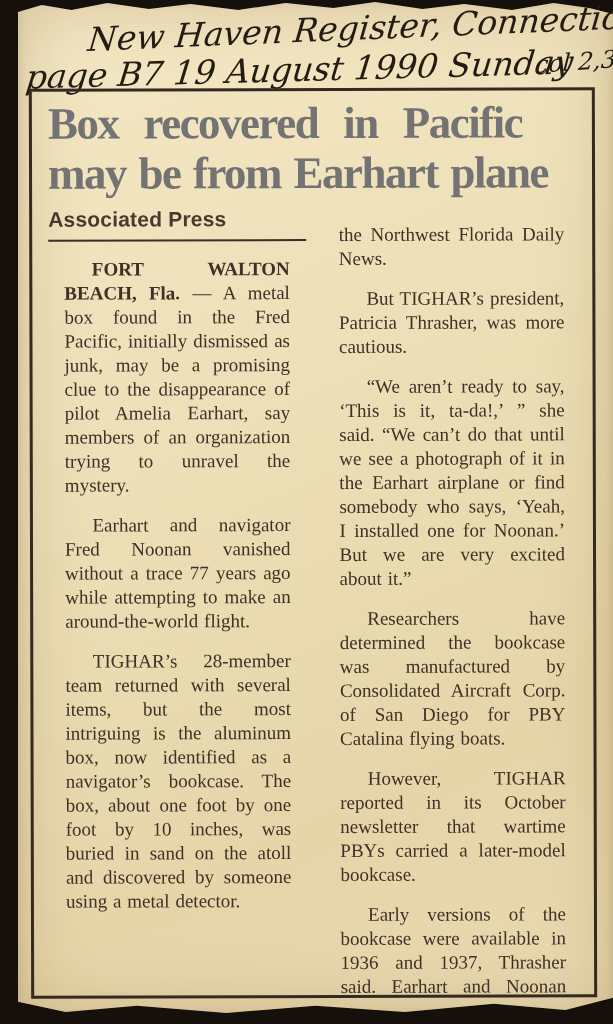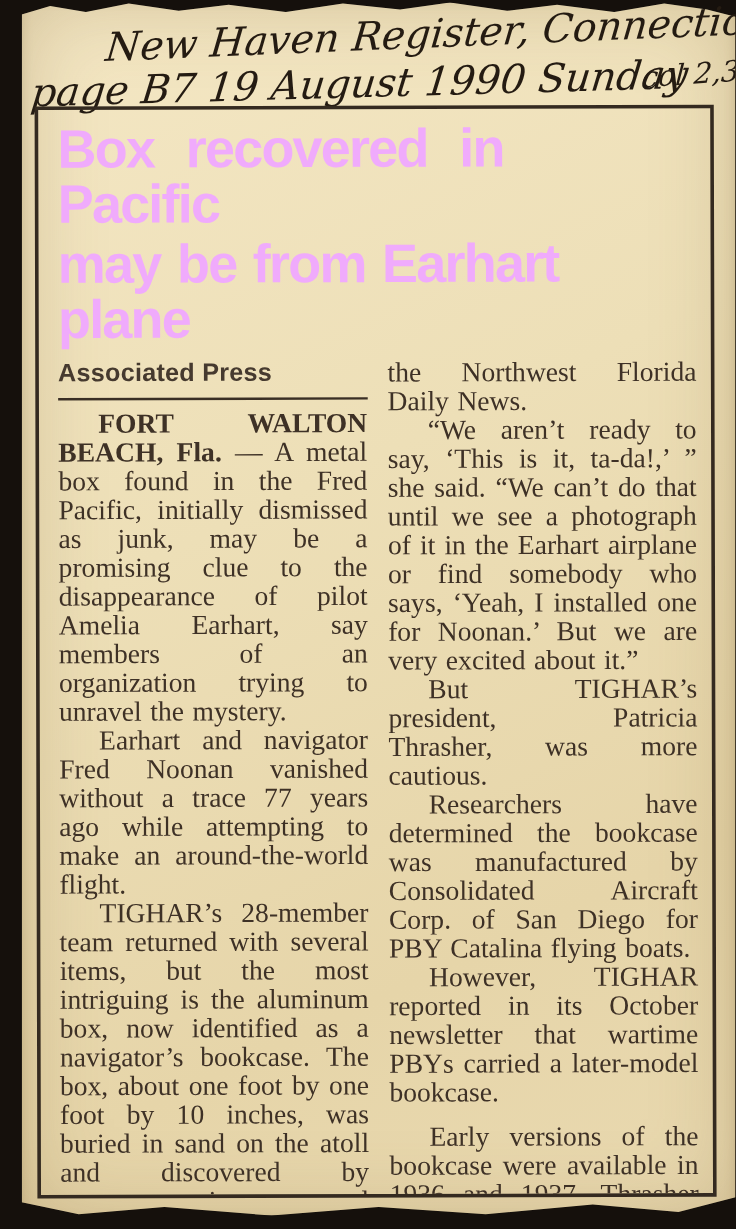--- a/index.html
+++ b/index.html
@@ -29,34 +29,34 @@
   .hw2{left:26px;top:50px;font-size:33px;transform:rotate(-1.6deg) skewX(-8deg);}
   .hw3{left:535px;top:48px;font-size:24px;transform:rotate(-4deg) skewX(-8deg);}
 
   .article-box{
     position:absolute;left:30px;top:88px;width:566px;height:910px;
     border:3px solid #342a20;box-sizing:border-box;
     padding:8px 12px 6px 16px;overflow:hidden;
     transform:rotate(-.15deg);
   }
   .headline{
-    color:#f0abfc;font-family:Liberation Sans, sans-serif;font-weight:700;
+    color:#737373;font-family:Liberation Serif, serif;font-weight:700;
     line-height:1.02;letter-spacing:-1.5px;margin:2px 0 10px 0;
   }
   .headline .l1{display:block;font-size:45px;word-spacing:.34em;}
   .headline .l2{display:block;font-size:45px;word-spacing:.06em;margin-top:4px;}
   .cols{display:flex;gap:17px;}
   .col{flex:1 1 0;min-width:0;}
   .byline{
     font-family:"Liberation Sans", sans-serif;font-weight:700;font-size:21px;
     color:#463a2f;letter-spacing:.2px;
     border-bottom:2.5px solid #3a2f25;padding-bottom:8px;margin-bottom:8px;
   }
   .col p{
-    margin:0;font-size:23px;line-height:24px;text-align:justify;
+    margin:16px;font-size:19px;line-height:24px;text-align:justify;
     color:#3e3126;text-indent:1.45em;word-spacing:.06em;
   }
   .col p.no-indent{text-indent:0;}
   .col p.gap-top{margin-top:13px;}
   .bold-lead{font-weight:700;}
 </style>
 </head>
 <body>
 
 <div class="paper"></div>
@@ -75,21 +75,21 @@
     <div class="col">
       <div class="byline">Associated Press</div>
       <p><span class="bold-lead">FORT WALTON BEACH, Fla.</span><span> — A metal box found in the Fred Pacific, initially dismissed as junk, may be a promising clue to the disappearance of pilot Amelia Earhart, say members of an organization trying to unravel the mystery.</span></p>
       <p>Earhart and navigator Fred Noonan vanished without a trace 77 years ago while attempting to make an around-the-world flight.</p>
       <p>TIGHAR’s 28-member team returned with several items, but the most intriguing is the aluminum box, now identified as a navigator’s bookcase. The box, about one foot by one foot by 10 inches, was buried in sand on the atoll and discovered by someone using a metal detector.</p>
 
     </div>
 
     <div class="col">
       <p class="no-indent">the Northwest Florida Daily News.</p>
+      <p>But TIGHAR’s president, Patricia Thrasher, was more cautious.</p>
       <p>“We aren’t ready to say, ‘This is it, ta-da!,’ ” she said. “We can’t do that until we see a photograph of it in the Earhart airplane or find somebody who says, ‘Yeah, I installed one for Noonan.’ But we are very excited about it.”</p>
-      <p>But TIGHAR’s president, Patricia Thrasher, was more cautious.</p>
       <p>Researchers have determined the bookcase was manufactured by Consolidated Aircraft Corp. of San Diego for PBY Catalina flying boats.</p>
       <p>However, TIGHAR reported in its October newsletter that wartime PBYs carried a later-model bookcase.</p>
       <p class="gap-top">Early versions of the bookcase were available in 1936 and 1937, Thrasher said. Earhart and Noonan vanished in July 1937.</p>
 
     </div>
   </div>
 </div>
 
 </body></html>

